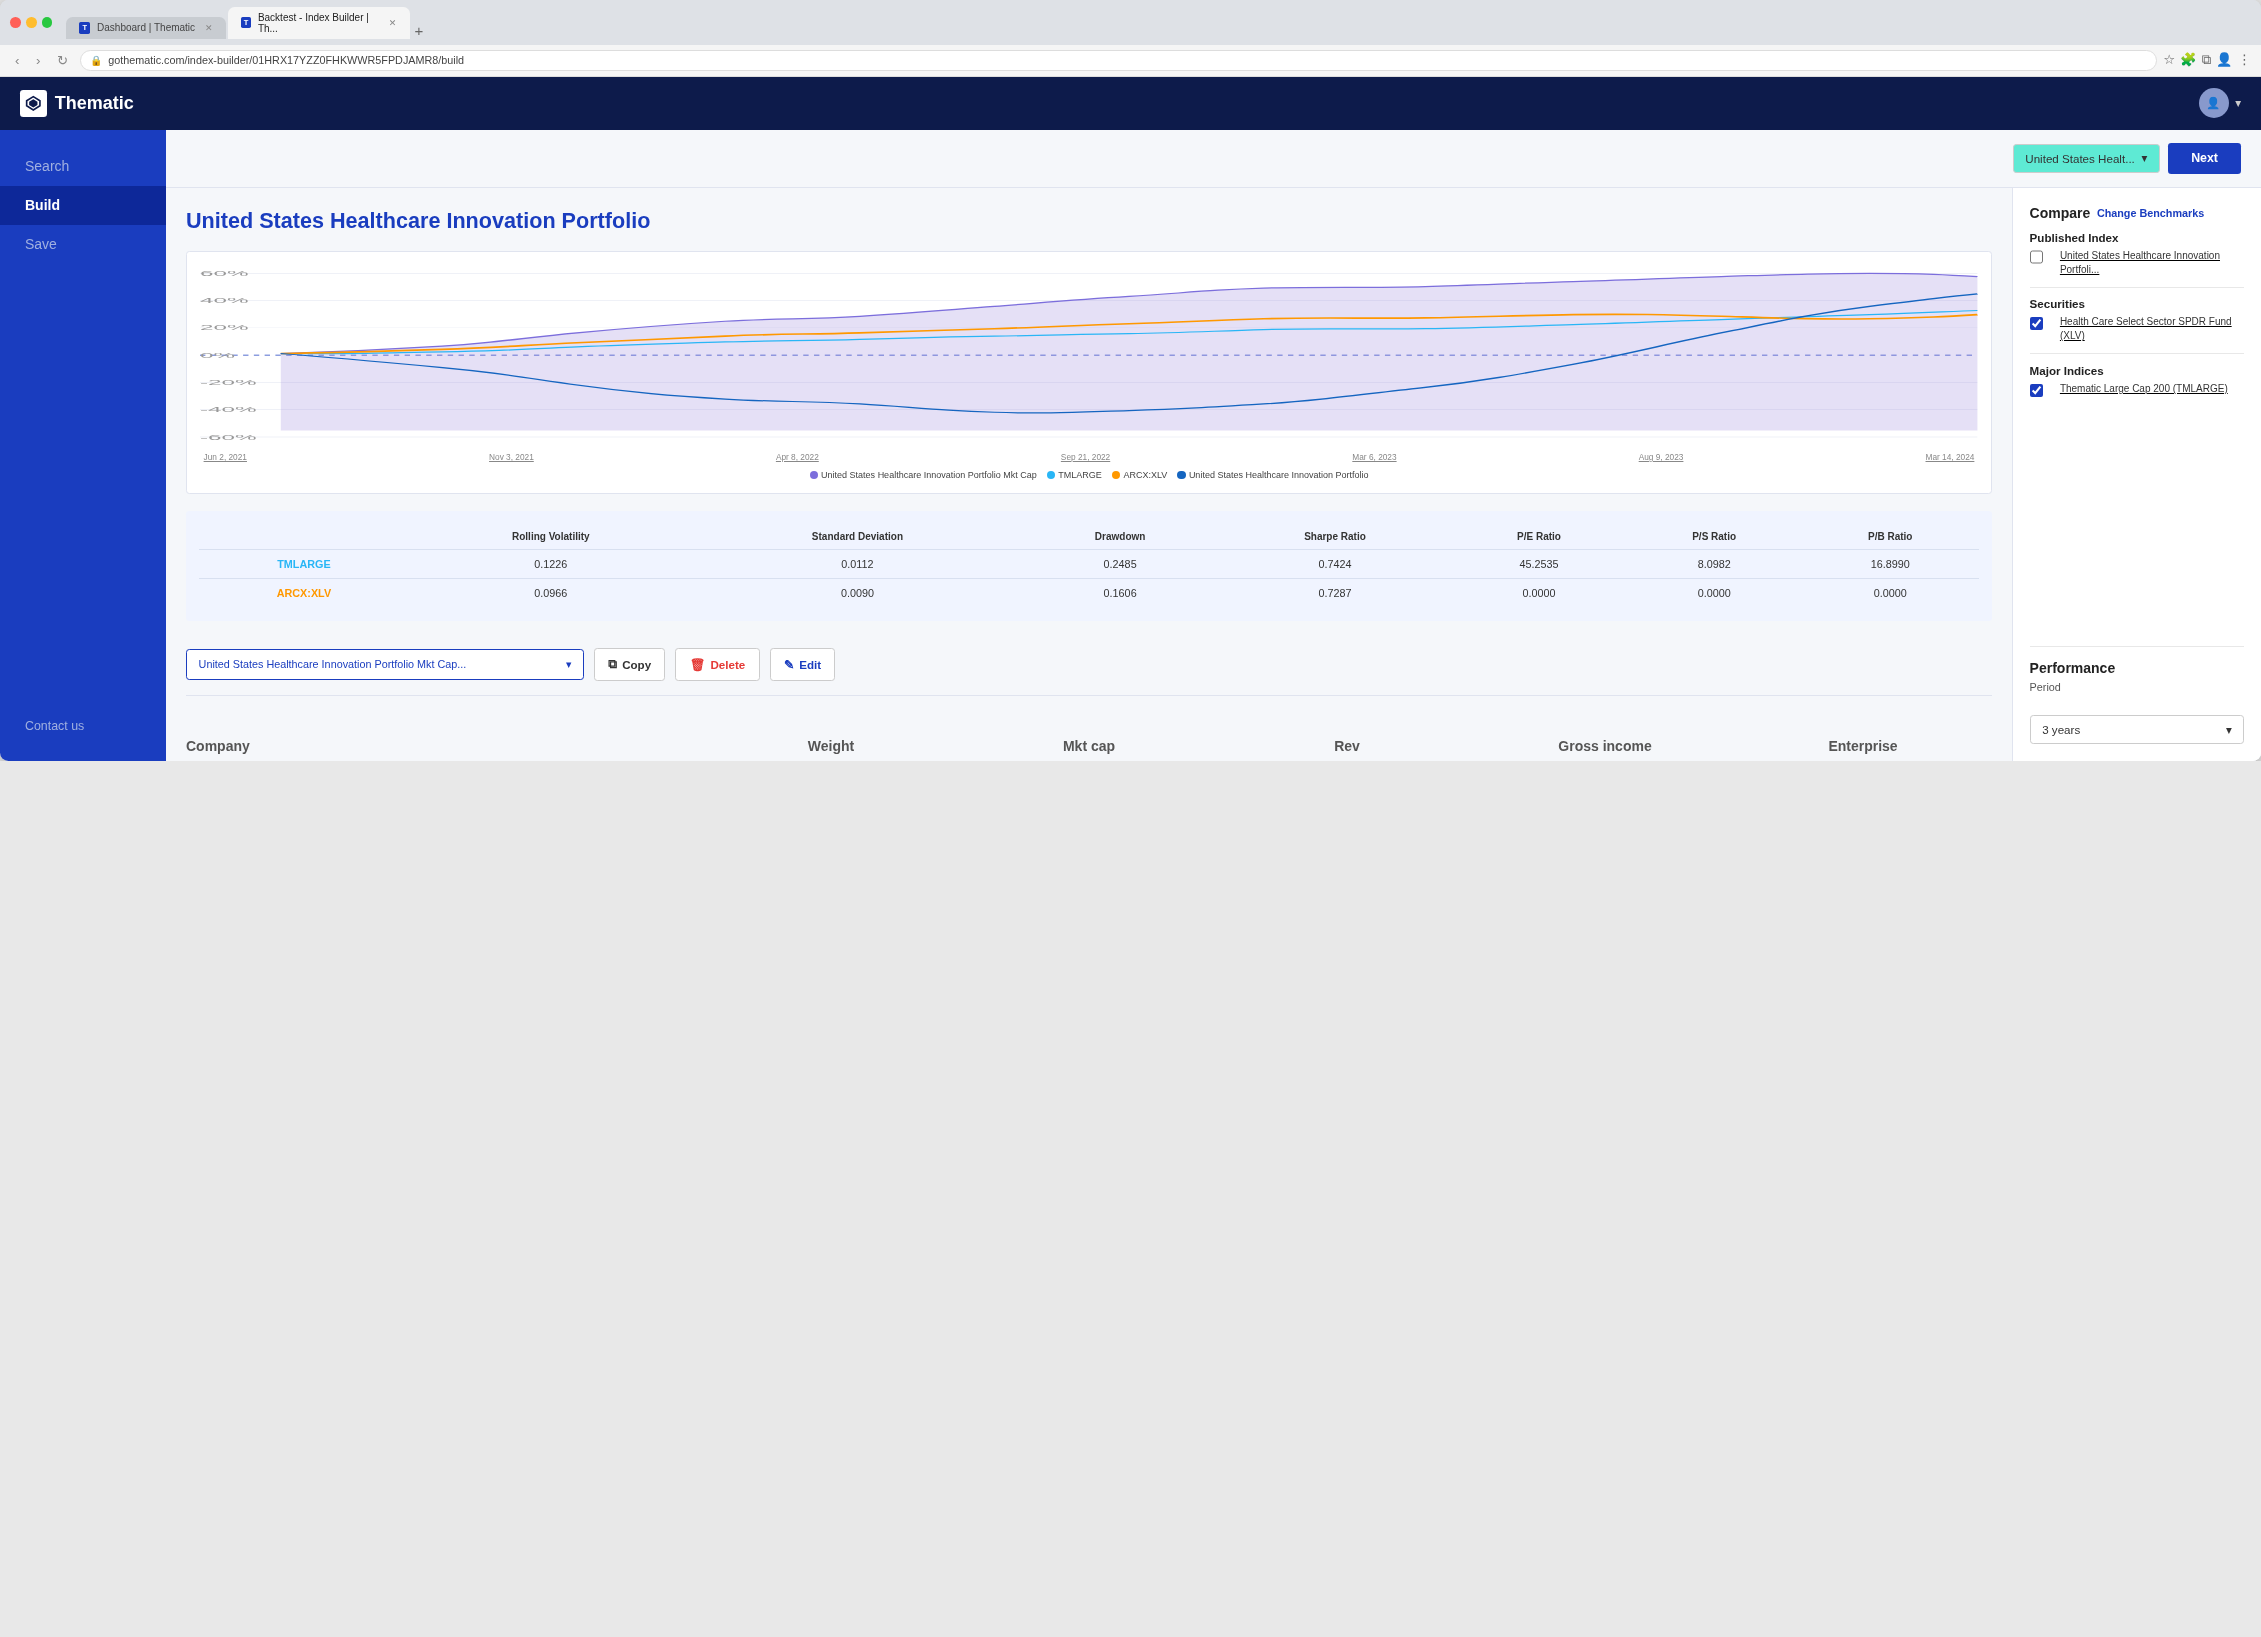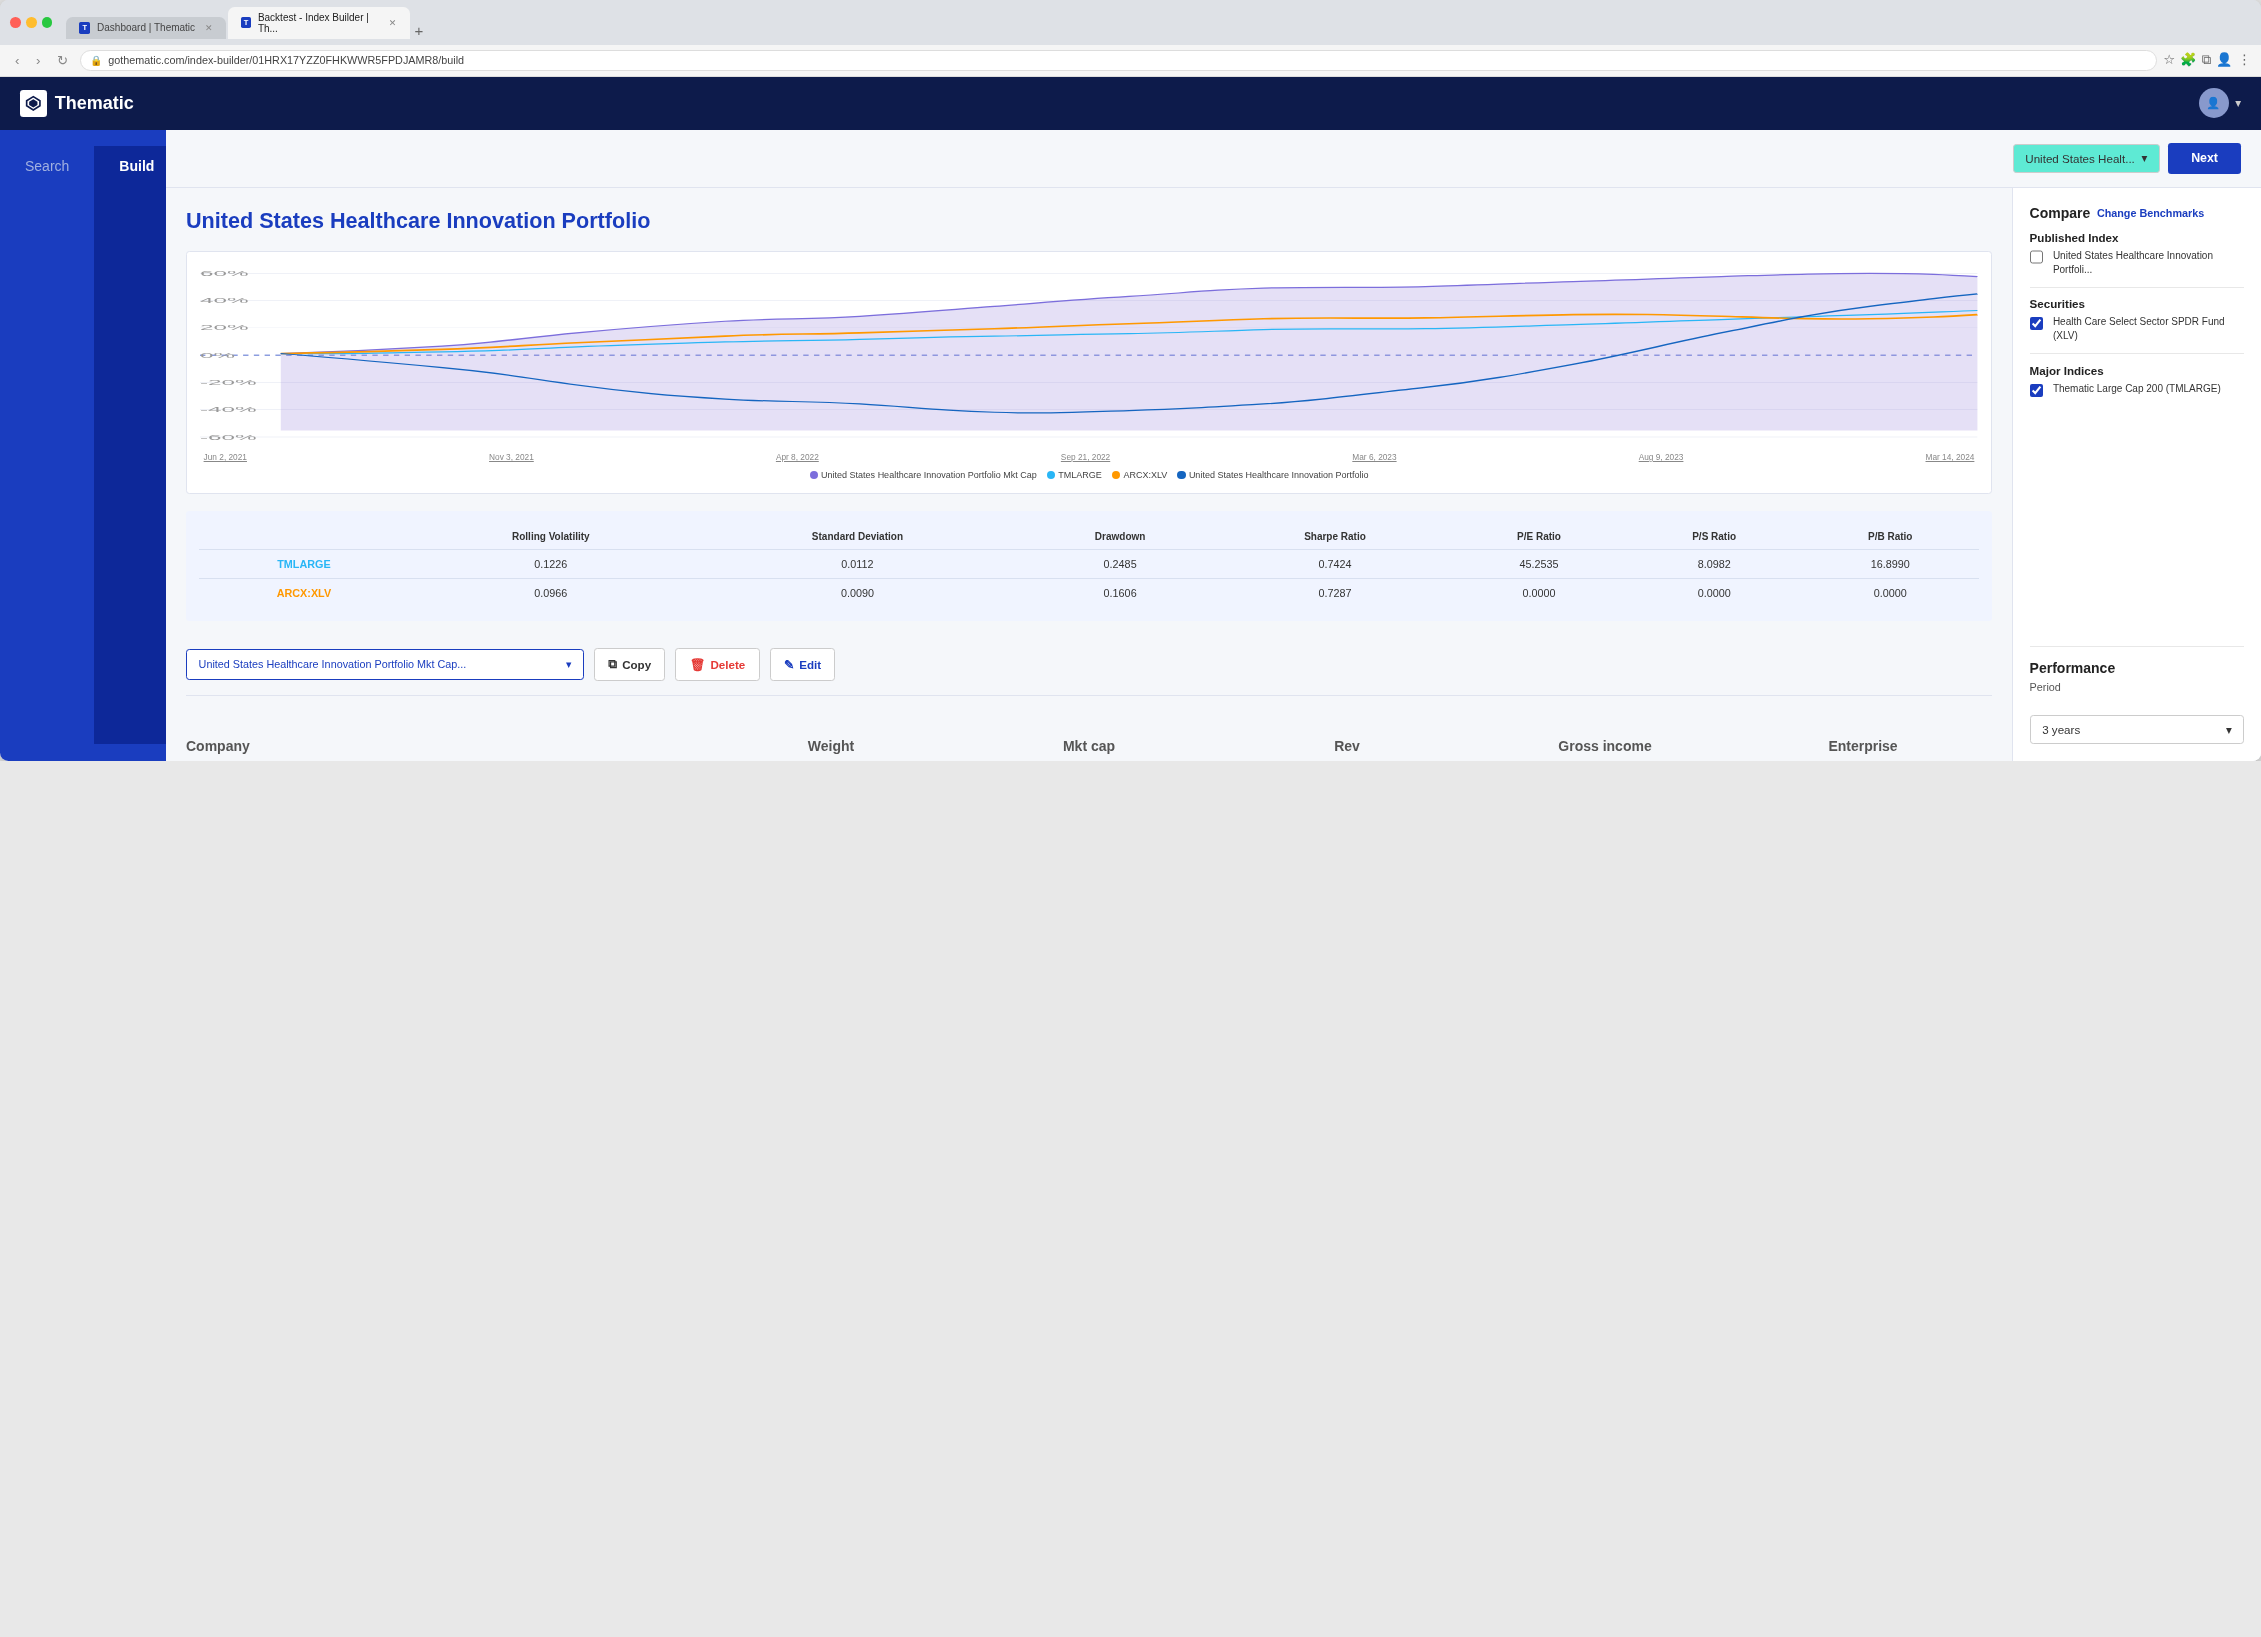--- a/index.html
+++ b/index.html
@@ -30,21 +30,21 @@
     .app { display: flex; flex-direction: column; background: #f0f0f0; }
     .app-header { background: #0d1b4b; padding: 0 20px; height: 53px; display: flex; align-items: center; justify-content: space-between; }
     .app-logo { display: flex; align-items: center; gap: 8.3px; color: #fff; font-size: 18px; font-weight: 600; }
     .logo-icon { width: 26.5px; height: 26.5px; background: #fff; border-radius: 3.3px; display: flex; align-items: center; justify-content: center; color: #0d1b4b; font-weight: 900; font-size: 13.3px; }
     .header-right { display: flex; align-items: center; gap: 6.6px; }
     .avatar { width: 30px; height: 30px; border-radius: 50%; background: #8899cc; overflow: hidden; display: flex; align-items: center; justify-content: center; color: #fff; font-size: 11.6px; }
     .chevron-down { color: #ccc; font-size: 11.6px; }
 
     
     .app-body { display: flex; min-height: 581px; }
-    .sidebar { background: #1a3dbf; width: 166px; display: flex; flex-direction: row; padding: 16.6px 0; }
+    .sidebar { background: #1a3dbf; width: 166px; display: flex; flex-direction: column; padding: 16.6px 0; }
     .sidebar-item { padding: 11.6px 25px; color: #a0b0e0; font-size: 14px; font-weight: 500; cursor: pointer; }
     .sidebar-item.active { background: #0d2899; color: #fff; font-weight: 700; }
     .sidebar-spacer { flex: 1; }
     .sidebar-contact { padding: 11.6px 25px; color: #a0b0e0; font-size: 12.4px; cursor: pointer; }
 
     
     .main-panel { flex: 1; background: #f5f7fa; display: flex; flex-direction: column; }
     .main-content { display: flex; flex: 1; }
 
     
@@ -86,21 +86,21 @@
     
     .top-controls { display: flex; align-items: center; gap: 8.3px; padding: 13.3px 20px; background: #f5f7fa; border-bottom: 0.8px solid #e0e4ef; }
     .portfolio-dropdown { background: #5eead4; border: 0.8px solid #ccc; border-radius: 3.3px; padding: 6.6px 11.6px; display: flex; align-items: center; gap: 6.6px; cursor: pointer; font-size: 11.6px; color: #333; }
     .next-btn { background: #1a3dbf; color: #fff; border: none; border-radius: 3.3px; padding: 8.3px 23px; font-size: 12.4px; font-weight: 600; cursor: pointer; }
 
     
     .compare-section { margin-bottom: 13.3px; }
     .compare-header { font-size: 14px; font-weight: 700; color: #222; margin-bottom: 3.3px; display: flex; align-items: center; gap: 6.6px; }
     .change-benchmarks-link { font-size: 10.8px; color: #1a3dbf; cursor: pointer; }
     .section-label { font-size: 11.6px; font-weight: 700; color: #222; margin: 10px 0 5px; }
-    .checkbox-row { display: flex; align-items: flex-start; gap: 10px; margin-bottom: 5px; }
+    .checkbox-row { display: flex; align-items: flex-start; gap: 17px; margin-bottom: 5px; text-decoration: underline; }
     .checkbox-row input[type=checkbox] { width: 13.3px; height: 13.3px; accent-color: #1a3dbf; flex-shrink: 0; margin-top: 1.7px; }
     .checkbox-label { font-size: 10px; color: #333; line-height: 1.4; }
 
     
     .performance-section { margin-top: auto; border-top: 0.8px solid #e8e8e8; padding-top: 13.3px; }
     .perf-title { font-size: 14px; font-weight: 700; color: #222; margin-bottom: 5px; }
     .perf-period-label { font-size: 10.8px; color: #555; margin-bottom: 22px; }
     .perf-dropdown { background: #fff; border: 0.8px solid #ccc; border-radius: 3.3px; padding: 6.6px 11.6px; display: flex; align-items: center; justify-content: space-between; cursor: pointer; font-size: 11.6px; color: #333; }
 
     

